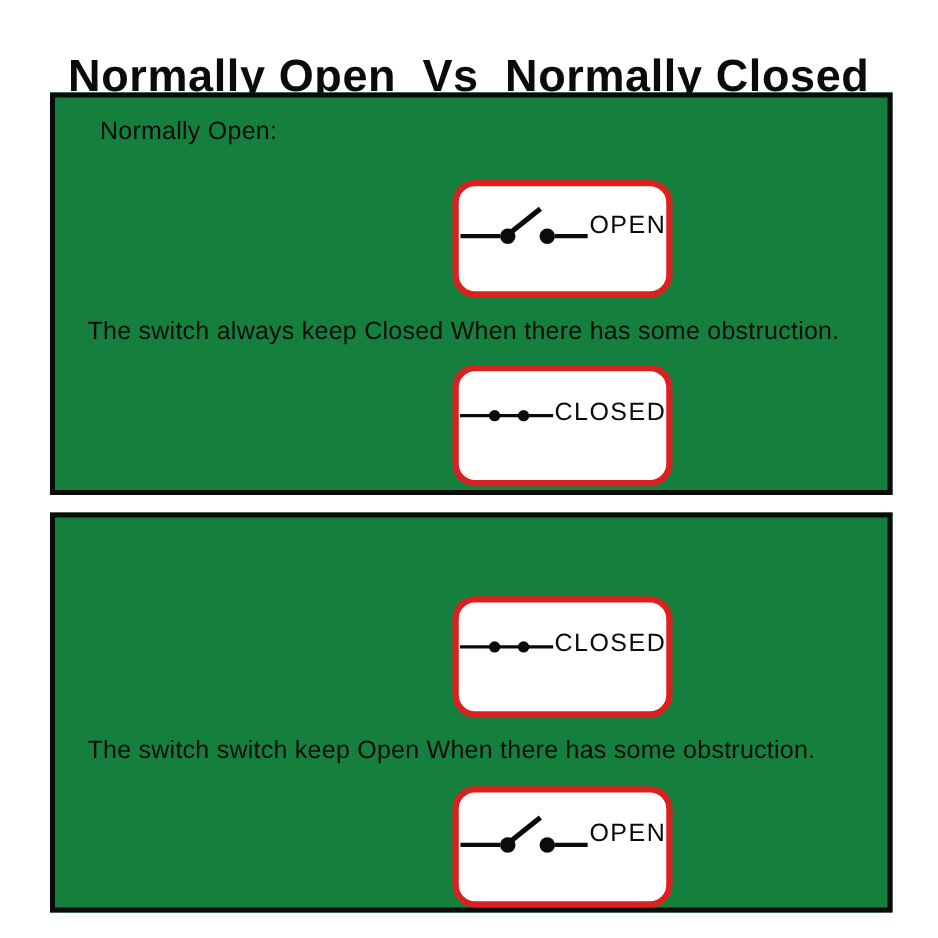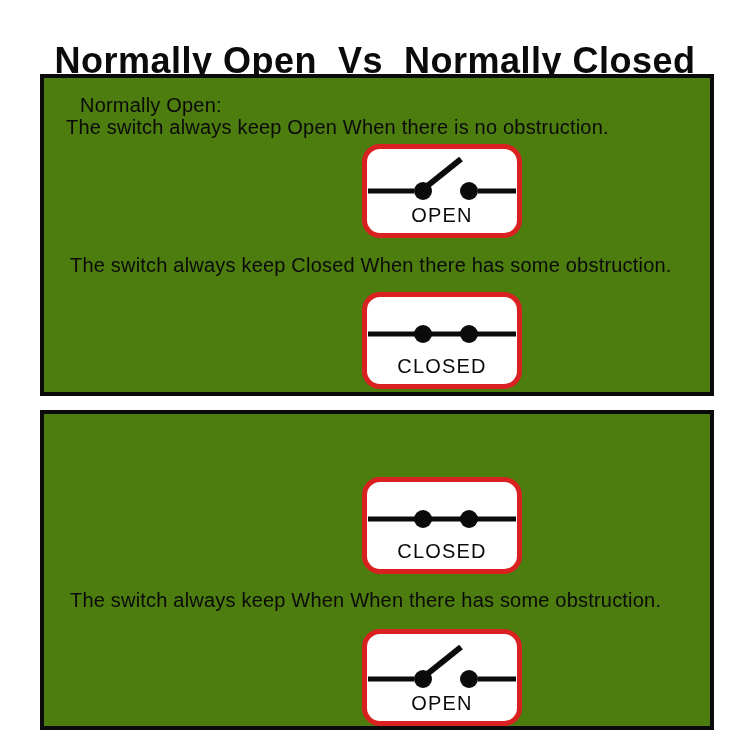--- a/index.html
+++ b/index.html
@@ -12,51 +12,50 @@
   .page { position: relative; width: 750px; height: 750px; background: #ffffff; overflow: hidden; }
 
   .title {
     position: absolute; top: 24px; left: 0; width: 100%;
     text-align: center; font-size: 36px; font-weight: bold;
     letter-spacing: 0.5px; white-space: pre; color: var(--ink, #0b0b0b); margin-top: 16px;
   }
 
   .outer-box {
     position: absolute; left: 40px; width: 674px;
-    border: 4px solid var(--ink, #0b0b0b); background: #4d7c0f;
+    border: 4px solid var(--ink, #0b0b0b); background: #15803d;
   }
   .box1 { top: 74px;  height: 322px; }
   .box2 { top: 410px; height: 320px; }
 
   .heading, .body-text {
     position: absolute; font-size: 20px; letter-spacing: 0.2px;
     white-space: nowrap; color: var(--ink, #0b0b0b);
   }
 
   .switch-card {
-    position: absolute; left: 318px; width: 160px; height: 95px;
+    position: absolute; left: 318px; width: 176px; height: 95px;
     border: 5px solid var(--accent-red, #d92121); border-radius: 18px;
     background: #ffffff;
-    display: flex; flex-direction: column; align-items: center;
-    justify-content: flex-end; padding-bottom: 6px;
+    display: flex; align-items: center;
+    justify-content: flex-end; padding-bottom: 22px;
   }
   .switch-svg { display: block; color: var(--ink, #0b0b0b); }
   .switch-label { font-size: 20px; letter-spacing: 1.2px; margin-top: 1px; color: var(--ink, #0b0b0b); }
 </style>
 </head>
 <body>
 
 <div class="page">
 
   <div class="title">Normally Open  Vs  Normally Closed</div>
 
   <div class="outer-box box1">
     <div class="heading" style="left:36px; top:16px;">Normally Open:</div>
 
-    <div class="body-text" style="left:22px; top:38px;">The switch always keep Open When there is no obstruction.</div>
 
     <div class="switch-card" style="top:66px; height:94px;">
       <svg class="switch-svg" width="152" height="50" viewBox="0 0 152 50">
         <line x1="2" y1="38" x2="48" y2="38" stroke="currentColor" stroke-width="5"></line>
         <circle cx="57" cy="38" r="9" fill="currentColor"></circle>
         <line x1="60" y1="34" x2="95" y2="6" stroke="currentColor" stroke-width="6"></line>
         <circle cx="103" cy="38" r="9" fill="currentColor"></circle>
         <line x1="112" y1="38" x2="150" y2="38" stroke="currentColor" stroke-width="5"></line>
       </svg>
       <div class="switch-label">OPEN</div>
@@ -79,21 +78,21 @@
 
     <div class="switch-card" style="top:63px; height:97px;">
       <svg class="switch-svg" width="152" height="50" viewBox="0 0 152 50">
         <line x1="2" y1="30" x2="150" y2="30" stroke="currentColor" stroke-width="5"></line>
         <circle cx="57" cy="30" r="9" fill="currentColor"></circle>
         <circle cx="103" cy="30" r="9" fill="currentColor"></circle>
       </svg>
       <div class="switch-label">CLOSED</div>
     </div>
 
-    <div class="body-text" style="left:26px; top:175px;">The switch always keep When When there has some obstruction.</div>
+    <div class="body-text" style="left:26px; top:175px;">The switch switch keep Open When there has some obstruction.</div>
 
     <div class="switch-card" style="top:215px; height:97px;">
       <svg class="switch-svg" width="152" height="50" viewBox="0 0 152 50">
         <line x1="2" y1="38" x2="48" y2="38" stroke="currentColor" stroke-width="5"></line>
         <circle cx="57" cy="38" r="9" fill="currentColor"></circle>
         <line x1="60" y1="34" x2="95" y2="6" stroke="currentColor" stroke-width="6"></line>
         <circle cx="103" cy="38" r="9" fill="currentColor"></circle>
         <line x1="112" y1="38" x2="150" y2="38" stroke="currentColor" stroke-width="5"></line>
       </svg>
       <div class="switch-label">OPEN</div>

